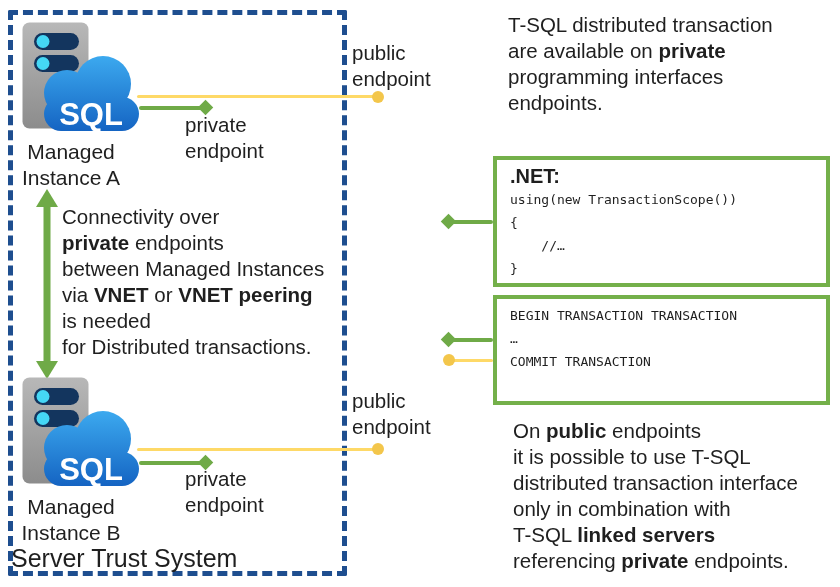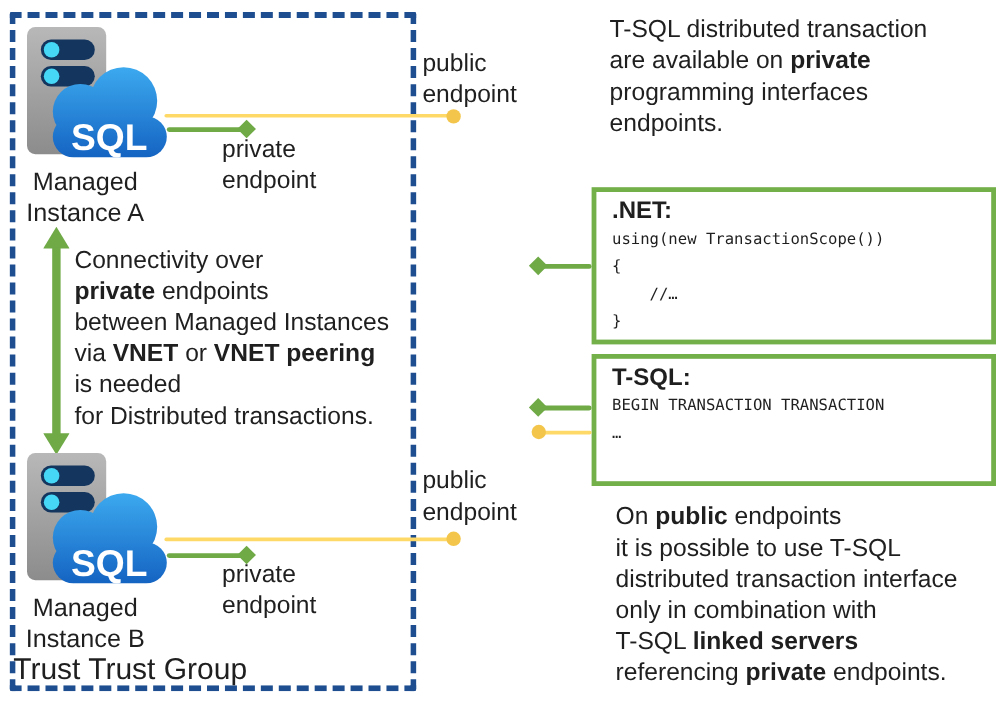--- a/index.html
+++ b/index.html
@@ -130,38 +130,38 @@
 
   <div class="ep-label" style="left:352px;top:388px">
     <div>public</div>
     <div>endpoint</div>
   </div>
   <div class="ep-label" style="left:185px;top:466px">
     <div>private</div>
     <div>endpoint</div>
   </div>
 
-  <div class="group-label" style="left:11px;top:543px">Trust Trust Group</div>
+  <div class="group-label" style="left:11px;top:543px">Server Trust System</div>
 
   <div class="note" style="left:508px;top:12px"><div><span>T-SQL distributed transaction</span></div><div><span>are available on </span><span class="b">private</span></div><div><span>programming interfaces</span></div><div><span>endpoints.</span></div></div>
 
   <div class="codebox" style="top:156px;height:131px">
     <div class="title">.NET:</div>
     <div class="codeline">using(new TransactionScope())</div>
     <div class="codeline">{</div>
     <div class="codeline">    //…</div>
     <div class="codeline">}</div>
   </div>
   <div class="hline green" style="left:450px;top:220px;width:43px"></div>
   <div class="diamond" style="left:443px;top:216px"></div>
 
   <div class="codebox" style="top:295px;height:110px">
-    <div class="title">T-SQL:</div>
     <div class="codeline">BEGIN TRANSACTION TRANSACTION</div>
     <div class="codeline">…</div>
+    <div class="codeline">COMMIT TRANSACTION</div>
   </div>
   <div class="hline green" style="left:450px;top:338px;width:43px"></div>
   <div class="diamond" style="left:443px;top:334px"></div>
   <div class="hline yellow" style="left:452px;top:359px;width:41px"></div>
   <div class="dot" style="left:443px;top:354px"></div>
 
   <div class="note" style="left:513px;top:418px"><div><span>On </span><span class="b">public</span><span> endpoints</span></div><div><span>it is possible to use T-SQL</span></div><div><span>distributed transaction interface</span></div><div><span>only in combination with</span></div><div><span>T-SQL </span><span class="b">linked servers</span></div><div><span>referencing </span><span class="b">private</span><span> endpoints.</span></div></div>
 
 </div>
 

